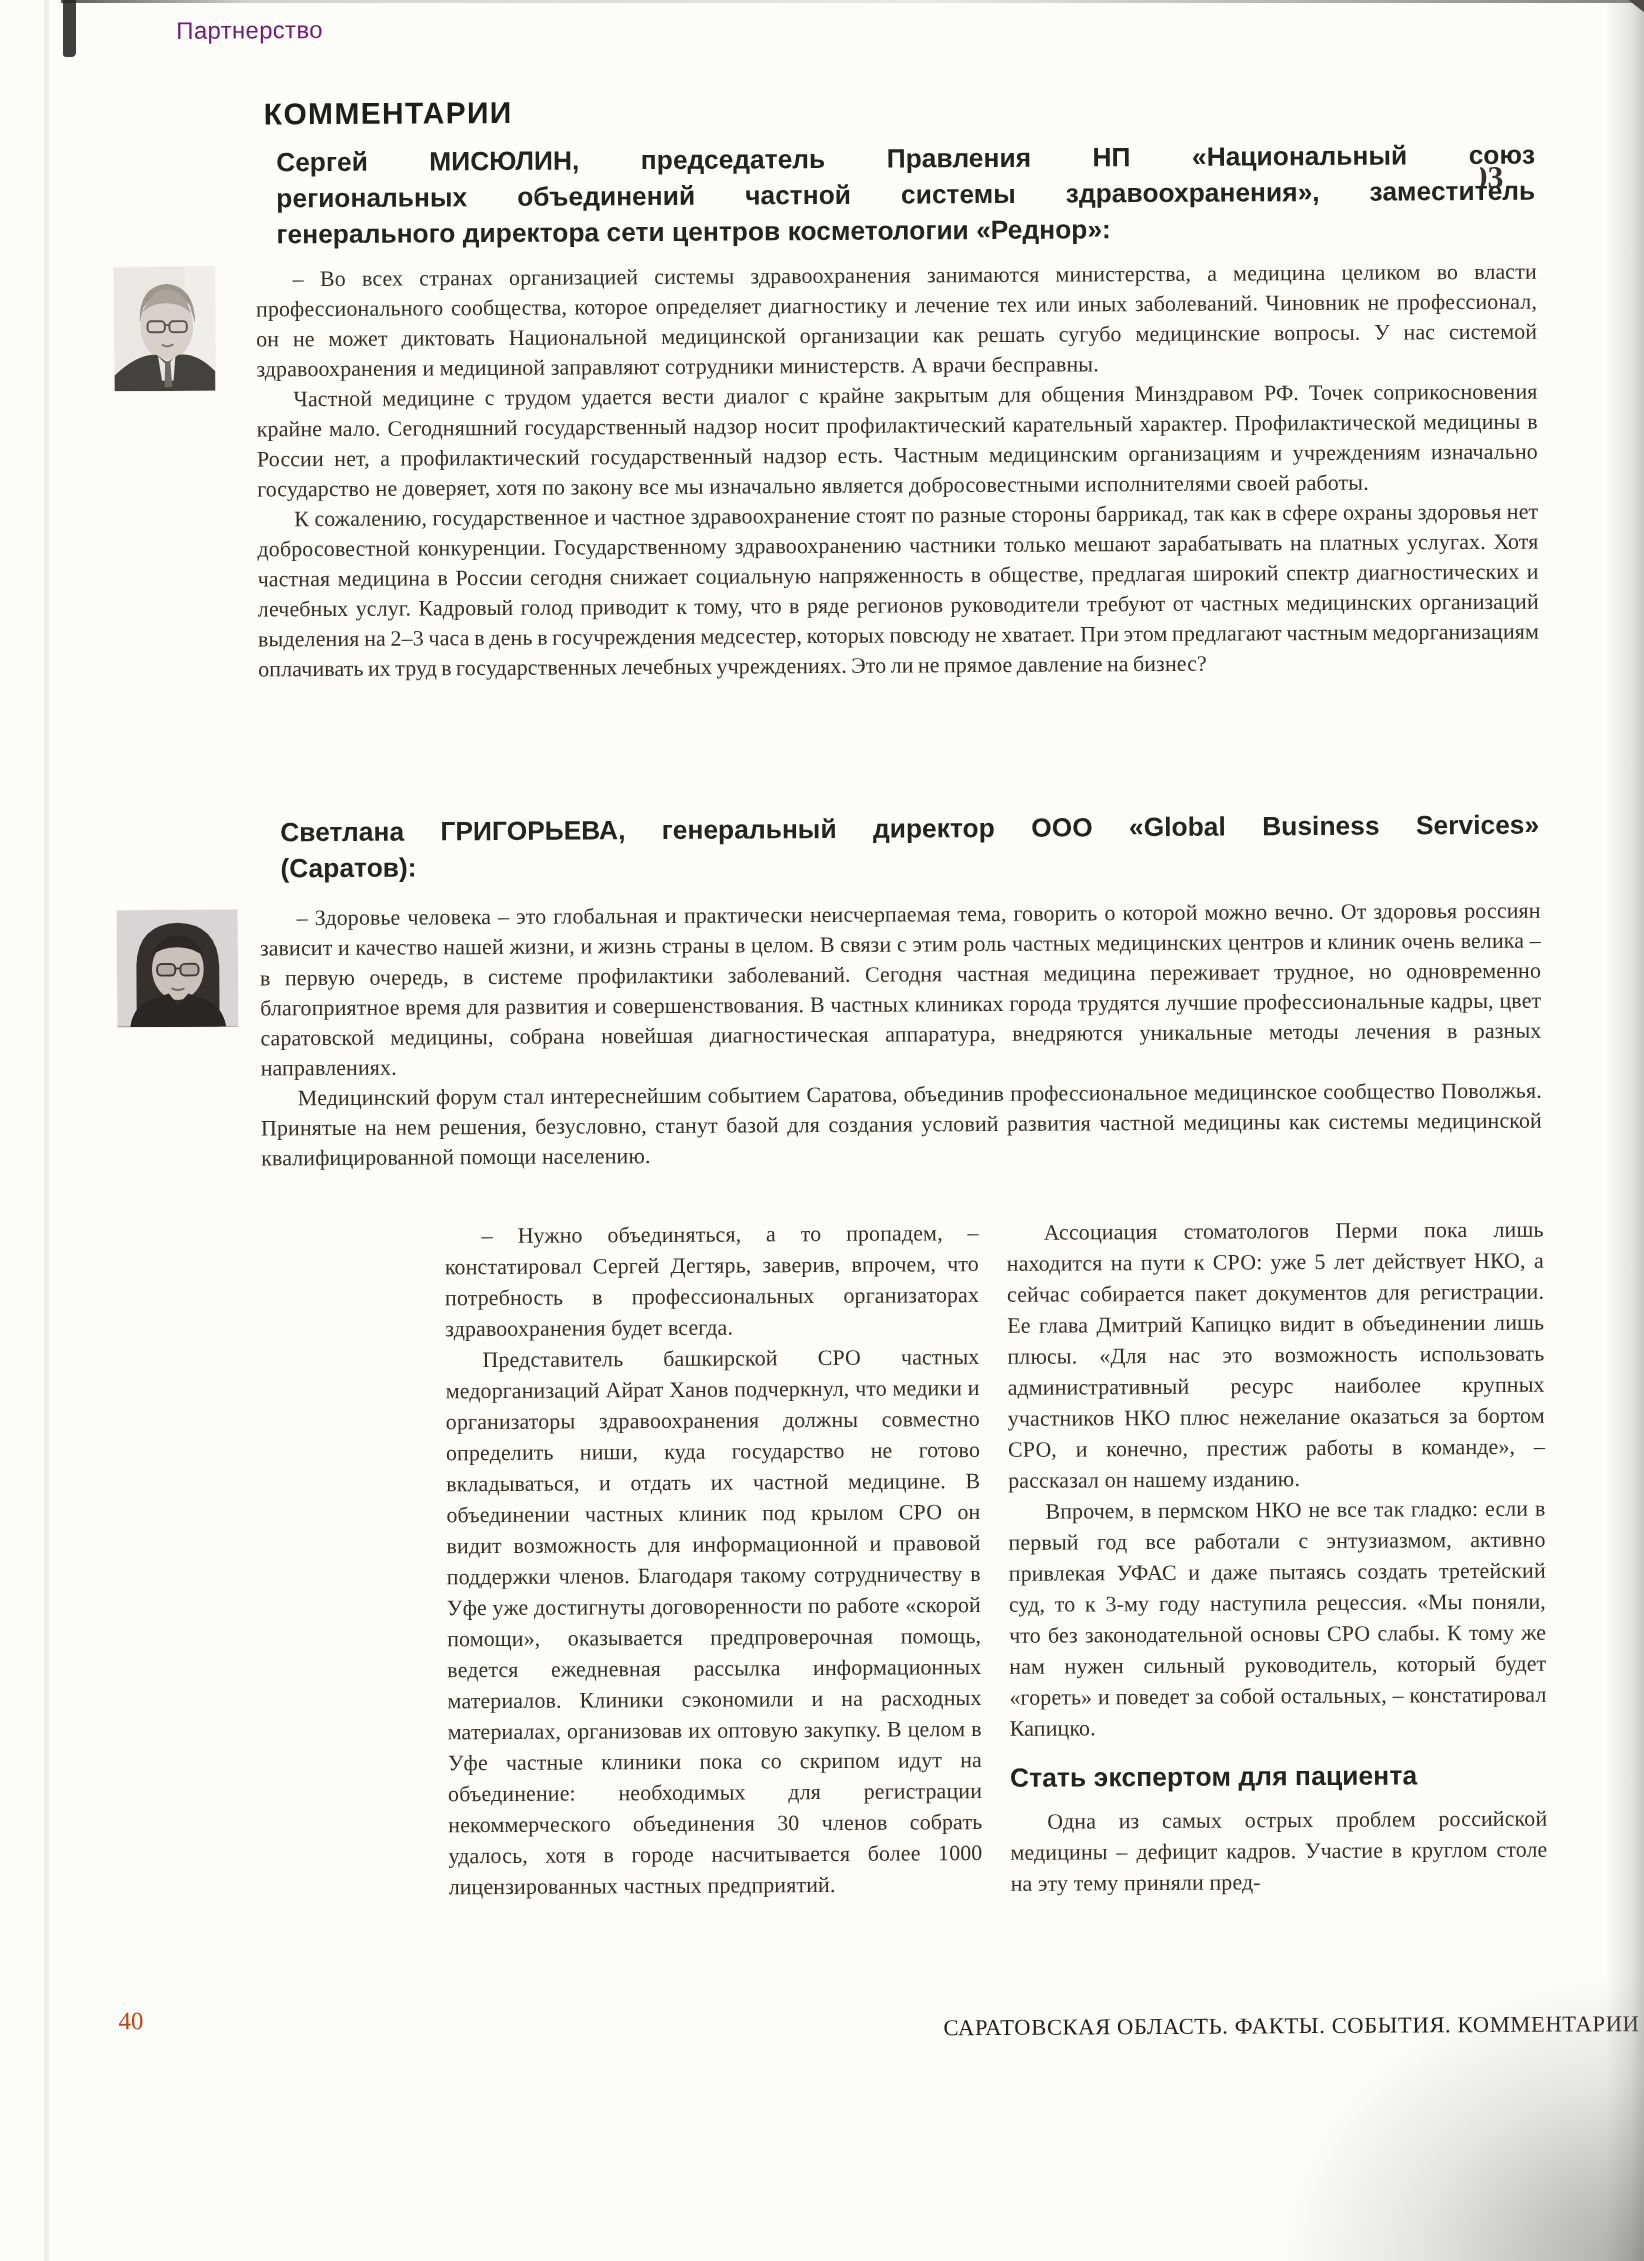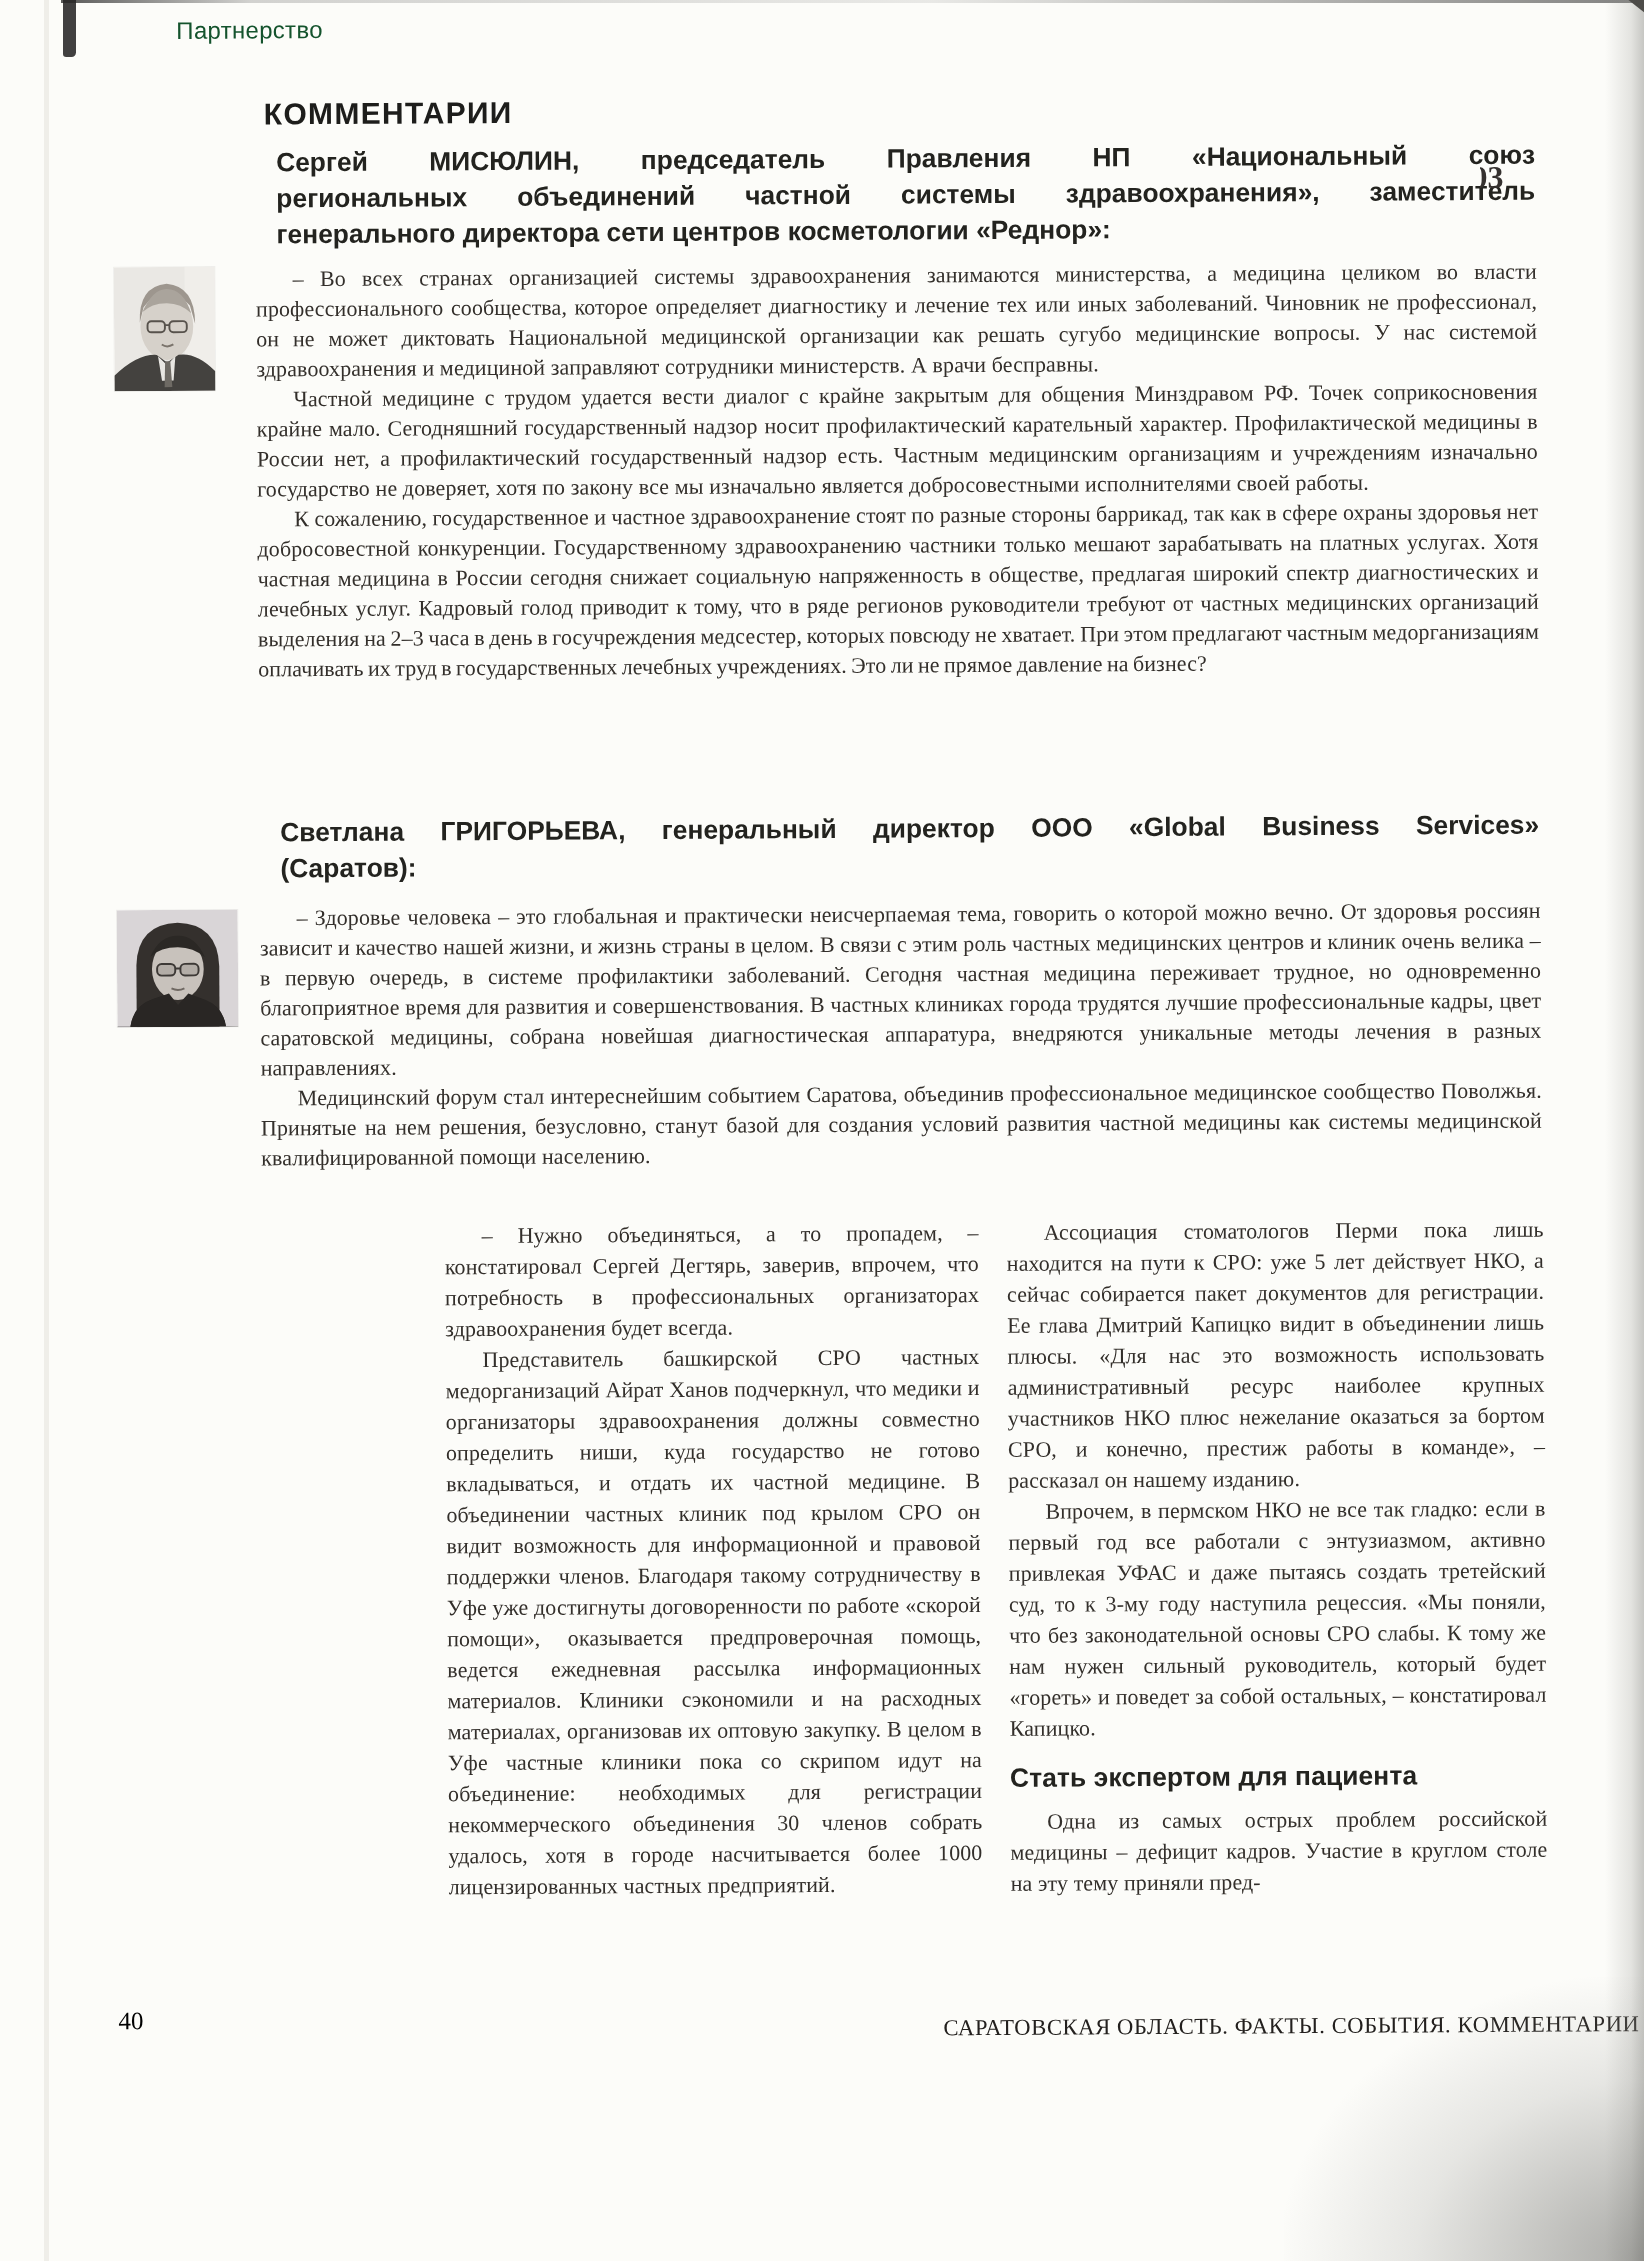--- a/index.html
+++ b/index.html
@@ -13,21 +13,21 @@
   }
   .content{
     position:absolute;left:0;top:0;width:1645px;height:2261px;
     transform:rotate(-0.35deg);
     transform-origin:822px 1129px;
   }
   
   .section-label{
     position:absolute;left:183px;top:13px;
     font-family:"Liberation Sans", sans-serif;
-    font-size:24px;color:#14532d;letter-spacing:0.3px;
+    font-size:24px;color:#701a75;letter-spacing:0.3px;
   }
   .kicker{
     position:absolute;left:270px;top:94px;
     font-family:"Liberation Sans", sans-serif;
     font-weight:700;font-size:30px;color:#1d1d1b;letter-spacing:1.3px;
   }
   
   .heading-block{
     position:absolute;left:282px;width:1259px;
     font-family:"Liberation Sans", sans-serif;
@@ -58,21 +58,21 @@
   .col-left{left:0;width:534px;}
   .col-right{left:562px;width:537px;}
   .subheading{
     font-family:"Liberation Sans", sans-serif;
     font-weight:700;font-size:26.4px;line-height:31px;color:#23231f;
     margin:19.3px 0 11.6px 0;text-indent:0;
   }
   
   .page-number{
     position:absolute;left:113px;top:2003px;
-    font-size:25px;color:#000000;
+    font-size:25px;color:#c2410c;
   }
   .footer-line{
     position:absolute;left:938px;top:2016px;width:606px;
     font-size:22.6px;letter-spacing:0.6px;color:#23201e;white-space:nowrap;
   }
   
   .scan-top{position:absolute;left:61px;top:0;width:1583px;height:2.6px;
     background:linear-gradient(90deg,rgba(20,20,20,0.7),rgba(60,60,60,0.22) 12%,rgba(60,60,60,0.10) 55%,rgba(30,30,30,0.55) 100%);}
   .scan-blob{position:absolute;left:63px;top:0;width:13px;height:57px;
     background:#272625;border-radius:0 0 4.5px 3.2px;opacity:0.88;}

